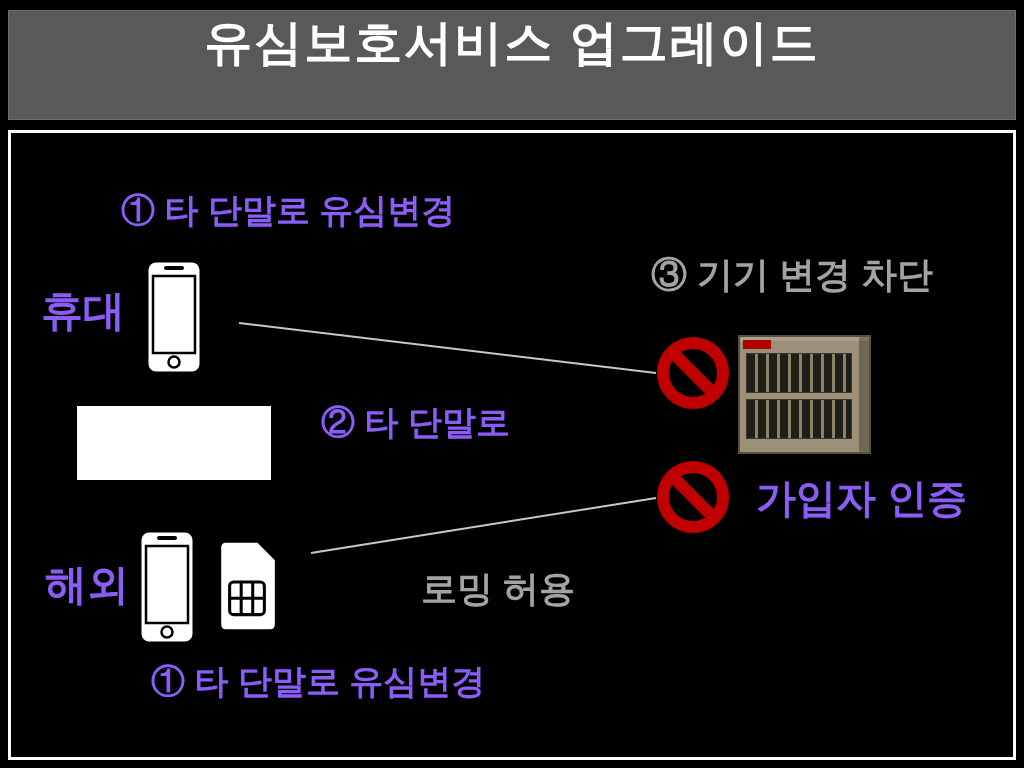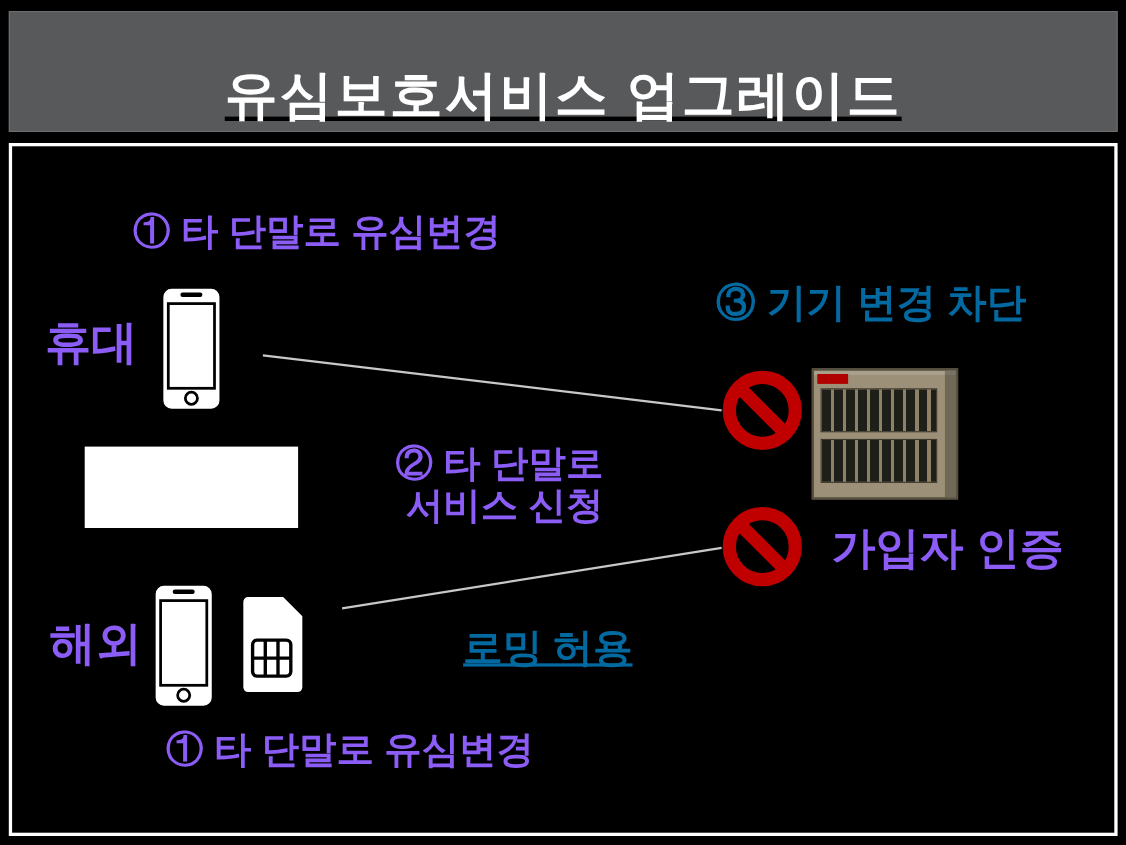--- a/index.html
+++ b/index.html
@@ -4,33 +4,33 @@
 <style>
   html,body{margin:0;padding:0;background:#000;}
   body{
     width:1024px;height:768px;position:relative;overflow:hidden;
     font-family:"Liberation Sans",sans-serif;
   }
   
   .slide-header{
     position:absolute;left:8px;top:10px;width:1008px;height:110px;
     background:#58595b;border:1px solid #6d6e70;box-sizing:border-box;
-    display:flex;align-items:flex-end;justify-content:center;text-decoration:underline;
+    display:flex;align-items:flex-start;justify-content:center;
   }
   .slide-title{
     color:#ffffff;font-size:48px;font-weight:bold;letter-spacing:2px;
   }
   
   .slide-body{
     position:absolute;left:8px;top:130px;width:1008px;height:630px;
     background:#000;border:3px solid #ffffff;box-sizing:border-box;
   }
   .abs{position:absolute;}
   .navy{color:#8b5cf6;font-weight:bold;}
-  .red{color:#0369a1;font-weight:bold;}
+  .red{color:#a3a3a3;font-weight:bold;}
   .t34{font-size:34px;}
   .t36{font-size:36px;}
   .t40{font-size:40px;}
   .t42{font-size:42px;}
   .step2-block{line-height:38px;text-align:right;}
   .step2-indent{display:block;margin-left:48px;}
   .white-box{
     background:#ffffff;
   }
   
@@ -72,21 +72,20 @@
     <rect x="2" y="2" width="54" height="112" rx="9" fill="#ffffff" stroke="#000000" stroke-width="3"></rect>
     <rect x="8" y="17" width="42" height="77" fill="#ffffff" stroke="#000000" stroke-width="2.5"></rect>
     <rect x="19" y="7" width="20" height="4" rx="2" fill="#000000"></rect>
     <circle cx="29" cy="103" r="5.5" fill="none" stroke="#000000" stroke-width="2.5"></circle>
   </svg>
 
   <div class="abs white-box" style="left:66px;top:273px;width:194px;height:74px;"></div>
 
   <div class="abs navy t34 step2-block" style="left:310px;top:270px;">
     <span>② 타 단말로</span>
-    <span class="step2-indent">서비스 신청</span>
   </div>
 
   <div class="abs red t36" style="left:640px;top:118px;">③  기기 변경 차단</div>
 
   <svg class="abs" style="left:645px;top:203px;" width="74" height="74" viewBox="0 0 74 74">
     <circle cx="37" cy="37" r="30" fill="none" stroke="#c00000" stroke-width="12"></circle>
     <line x1="16" y1="16" x2="58" y2="58" stroke="#c00000" stroke-width="12"></line>
   </svg>
 
   <div class="abs cabinet" style="left:727px;top:202px;">
@@ -112,17 +111,17 @@
   </svg>
 
   <svg class="abs" style="left:204px;top:406px;" width="64" height="94" viewBox="0 0 62 92">
     <path d="M10,2 h32 l18,18 v64 a6,6 0 0 1 -6,6 h-44 a6,6 0 0 1 -6,-6 v-76 a6,6 0 0 1 6,-6 z" fill="#ffffff" stroke="#000000" stroke-width="3.5"></path>
     <rect x="14" y="42" width="34" height="32" rx="4" fill="#ffffff" stroke="#000000" stroke-width="3"></rect>
     <line x1="25.3" y1="42" x2="25.3" y2="74" stroke="#000000" stroke-width="3"></line>
     <line x1="36.6" y1="42" x2="36.6" y2="74" stroke="#000000" stroke-width="3"></line>
     <line x1="14" y1="58" x2="48" y2="58" stroke="#000000" stroke-width="3"></line>
   </svg>
 
-  <div class="abs red t36" style="left:410px;top:432px;text-decoration:underline;">로밍 허용</div>
+  <div class="abs red t36" style="left:410px;top:432px;">로밍 허용</div>
 
   <div class="abs navy t34" style="left:140px;top:526px;">① 타 단말로 유심변경</div>
 
 </div>
 
 </body></html>

